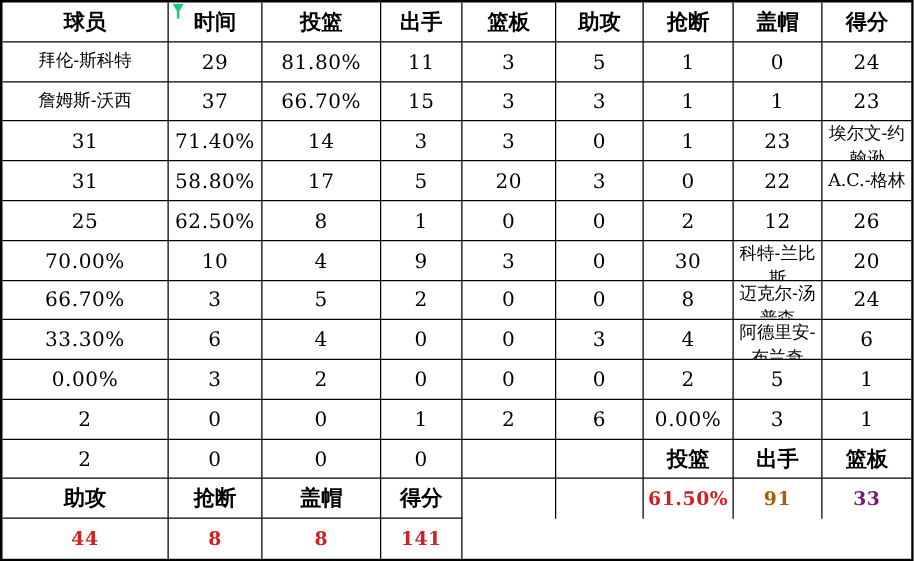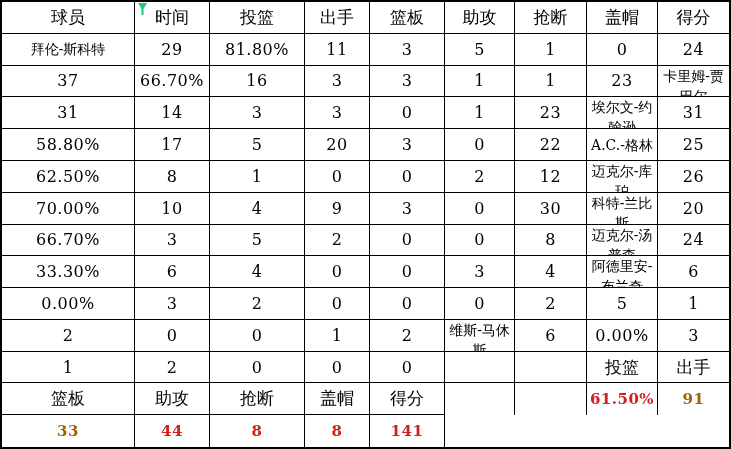--- a/index.html
+++ b/index.html
@@ -14,21 +14,21 @@
     border:2px solid #000;background:#fff;
   }
   .cell{
     border-right:1px solid #000;border-bottom:1px solid #000;
     display:flex;align-items:center;justify-content:center;
     overflow:hidden;color:#000;position:relative;box-sizing:border-box;
     padding:0 3px;text-align:center;
   }
   .cell:nth-child(9n){border-right:none;}
   .grid .cell:nth-last-child(-n+9){border-bottom:none;}
-  .head{font-weight:normal;font-size:17px;}
+  .head{font-weight:bold;font-size:17px;}
   .name{font-weight:normal;font-size:14px;line-height:20px;flex-wrap:wrap;}
   .num{font-size:16px;letter-spacing:0.5px;}
   .total{font-weight:bold;font-size:15px;letter-spacing:0.5px;}
   .flag{position:absolute;left:3px;top:1px;width:9px;height:12px;}
 </style>
 </head>
 <body>
 
 <div class="sheet">
   <div class="grid" id="grid">
@@ -45,30 +45,31 @@
       <div class="cell head">得分</div>
       <div class="cell name">拜伦-斯科特</div>
       <div class="cell num">29</div>
       <div class="cell num">81.80%</div>
       <div class="cell num">11</div>
       <div class="cell num">3</div>
       <div class="cell num">5</div>
       <div class="cell num">1</div>
       <div class="cell num">0</div>
       <div class="cell num">24</div>
+      <div class="cell name">詹姆斯-沃西</div>
       <div class="cell num">37</div>
       <div class="cell num">66.70%</div>
-      <div class="cell num">16</div>
+      <div class="cell num">15</div>
       <div class="cell num">3</div>
       <div class="cell num">3</div>
       <div class="cell num">1</div>
       <div class="cell num">1</div>
       <div class="cell num">23</div>
-      <div class="cell name">卡里姆-贾巴尔</div>
       <div class="cell num">31</div>
+      <div class="cell num">71.40%</div>
       <div class="cell num">14</div>
       <div class="cell num">3</div>
       <div class="cell num">3</div>
       <div class="cell num">0</div>
       <div class="cell num">1</div>
       <div class="cell num">23</div>
       <div class="cell name">埃尔文-约翰逊</div>
       <div class="cell num">31</div>
       <div class="cell num">58.80%</div>
       <div class="cell num">17</div>
@@ -79,21 +80,20 @@
       <div class="cell num">22</div>
       <div class="cell name">A.C.-格林</div>
       <div class="cell num">25</div>
       <div class="cell num">62.50%</div>
       <div class="cell num">8</div>
       <div class="cell num">1</div>
       <div class="cell num">0</div>
       <div class="cell num">0</div>
       <div class="cell num">2</div>
       <div class="cell num">12</div>
-      <div class="cell name">迈克尔-库珀</div>
       <div class="cell num">26</div>
       <div class="cell num">70.00%</div>
       <div class="cell num">10</div>
       <div class="cell num">4</div>
       <div class="cell num">9</div>
       <div class="cell num">3</div>
       <div class="cell num">0</div>
       <div class="cell num">30</div>
       <div class="cell name">科特-兰比斯</div>
       <div class="cell num">20</div>
@@ -122,21 +122,20 @@
       <div class="cell num">0</div>
       <div class="cell num">0</div>
       <div class="cell num">2</div>
       <div class="cell num">5</div>
       <div class="cell num">1</div>
       <div class="cell num">2</div>
       <div class="cell num">0</div>
       <div class="cell num">0</div>
       <div class="cell num">1</div>
       <div class="cell num">2</div>
-      <div class="cell name">维斯-马休斯</div>
       <div class="cell num">6</div>
       <div class="cell num">0.00%</div>
       <div class="cell num">3</div>
       <div class="cell num">1</div>
       <div class="cell num">2</div>
       <div class="cell num">0</div>
       <div class="cell num">0</div>
       <div class="cell num">0</div>
       <div class="cell head"></div>
       <div class="cell head"></div>
@@ -144,19 +143,19 @@
       <div class="cell head">出手</div>
       <div class="cell head">篮板</div>
       <div class="cell head">助攻</div>
       <div class="cell head">抢断</div>
       <div class="cell head">盖帽</div>
       <div class="cell head">得分</div>
       <div class="cell total" style="color: rgb(208, 32, 32);"></div>
       <div class="cell total" style="color: rgb(208, 32, 32);"></div>
       <div class="cell total" style="color: rgb(208, 32, 32);">61.50%</div>
       <div class="cell total" style="color: #a16207;">91</div>
-      <div class="cell total" style="color: #a16207;">33</div>
+      <div class="cell total" style="color: #701a75;">33</div>
       <div class="cell total" style="color: rgb(208, 32, 32); text-align: center;">44</div>
       <div class="cell total" style="color: rgb(208, 32, 32);">8</div>
       <div class="cell total" style="color: rgb(208, 32, 32);">8</div>
       <div class="cell total" style="color: rgb(208, 32, 32);">141</div>
     </div>
 </div>
 
 </body></html>

